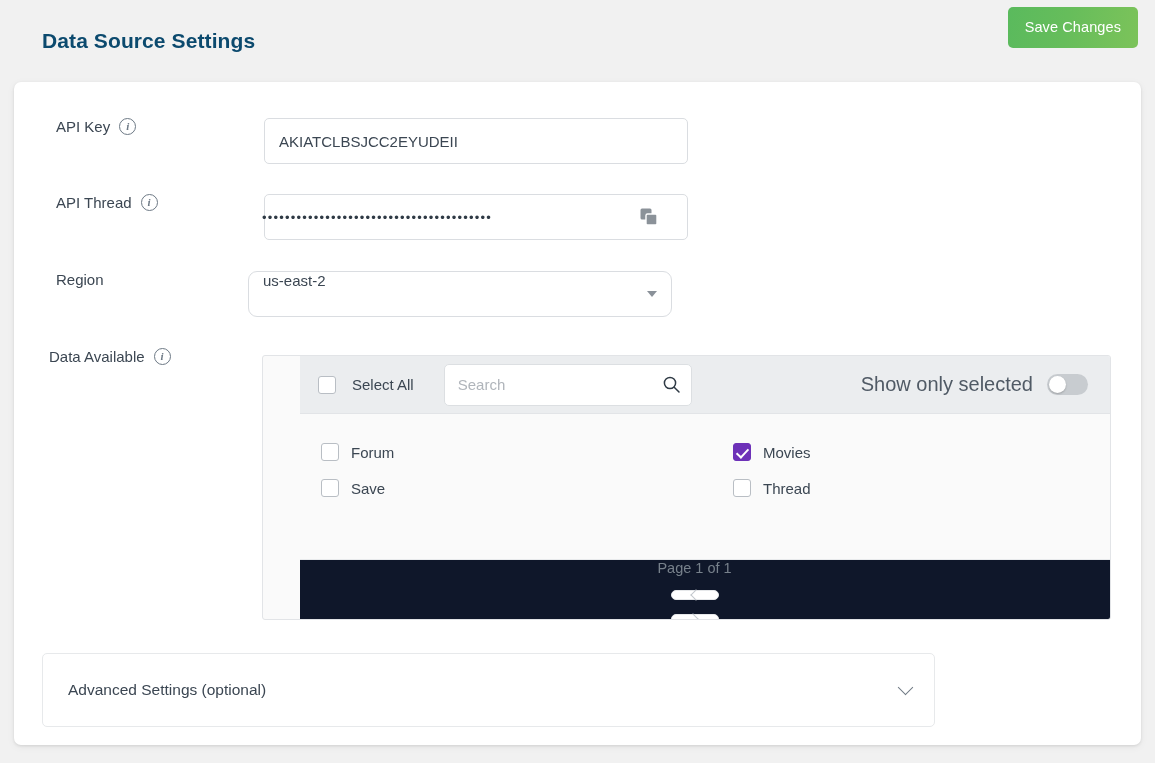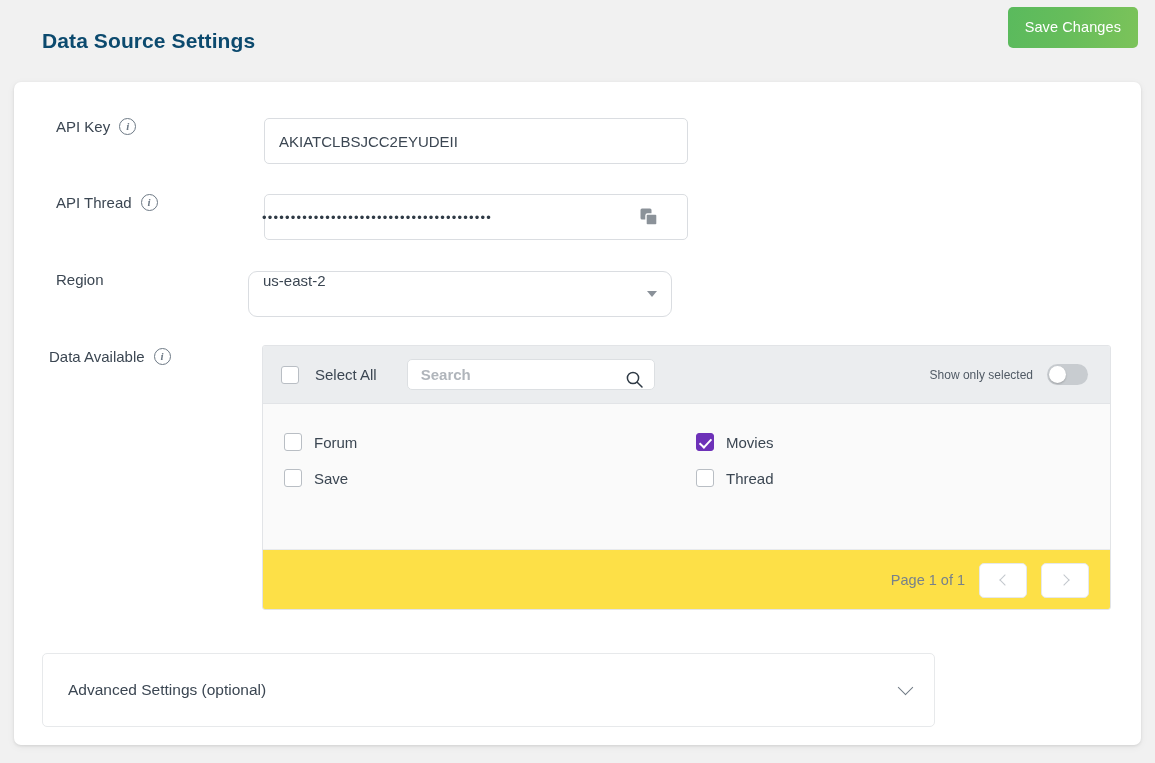--- a/index.html
+++ b/index.html
@@ -186,45 +186,44 @@
     border-width: 0 2.2px 2.2px 0;
     transform: rotate(43deg);
   }
   .select-all-label {
     font-size: 15px;
     color: #3b4652;
     cursor: pointer;
   }
   .search-wrap { position: relative; width: 248px; margin-left: 14px; }
   .search-input {
-    width: 248px; height: 31px;
+    width: 248px; height: 42px;
     border: 1px solid #dcdfe2;
     border-radius: 5px;
     background: #ffffff;
     font-size: 15px;
     font-family: "Liberation Sans", sans-serif;
     color: #3b4652;
     padding: 0 38px 0 13px;
     outline: none;
-    font-weight: bold;
   }
   .search-input::placeholder { color: #b0b5bb; }
   .search-icon {
     position: absolute;
     right: 11px; top: 11px;
     width: 19px; height: 19px;
     pointer-events: none;
   }
   .head-right {
     margin-left: auto;
     display: flex;
     align-items: center;
     gap: 14px;
   }
-  .show-sel-label { font-size: 12px; color: #505a65; }
+  .show-sel-label { font-size: 20px; color: #505a65; }
   .toggle {
     width: 41px; height: 21px;
     border-radius: 11px;
     background: #c8ccd0;
     position: relative;
     cursor: pointer;
     flex: none;
   }
   .toggle::after {
     content: "";
@@ -253,26 +252,27 @@
     align-items: center;
     gap: 12px;
     font-size: 15px;
     color: #3b4652;
     cursor: pointer;
   }
 
   .panel-foot {
     height: 61px;
     border-top: 1px solid #e8eaec;
-    background: #fde047;
-    display: flex;
-    align-items: center;
-    justify-content: flex-end;
+    background: #0f172a;
+    display: flex;
+    align-items: center;
+    justify-content: space-between;
     gap: 14px;
     padding-right: 21px;
+    flex-direction: column;
   }
   .page-text { font-size: 14.5px; color: #77818b; }
   .pg-btn {
     width: 48px; height: 35px;
     border: 1px solid #e6e8ea;
     border-radius: 5px;
     background: #ffffff;
     display: flex;
     align-items: center;
     justify-content: center;
@@ -356,21 +356,21 @@
     </div>
   </div>
 
   <div class="form-row" style="left:7px; top:266px;">
     <div class="field-label">
       <span>Data Available</span>
       <span class="info-icon">i</span>
     </div>
   </div>
 
-  <div class="data-panel" style="left:248px; top:263px;">
+  <div class="data-panel" style="left:248px; top:273px;padding-left:37px;">
 
     <div class="panel-head">
       <span class="chk"></span>
       <span class="select-all-label">Select All</span>
 
       <div class="search-wrap">
         <input class="search-input" type="text" placeholder="Search" style="">
         <span class="search-icon">
           <svg viewBox="0 0 19 19" width="19" height="19">
             <circle cx="8" cy="8" r="5.6" fill="none" stroke="#2f3a45" stroke-width="1.5"></circle>

